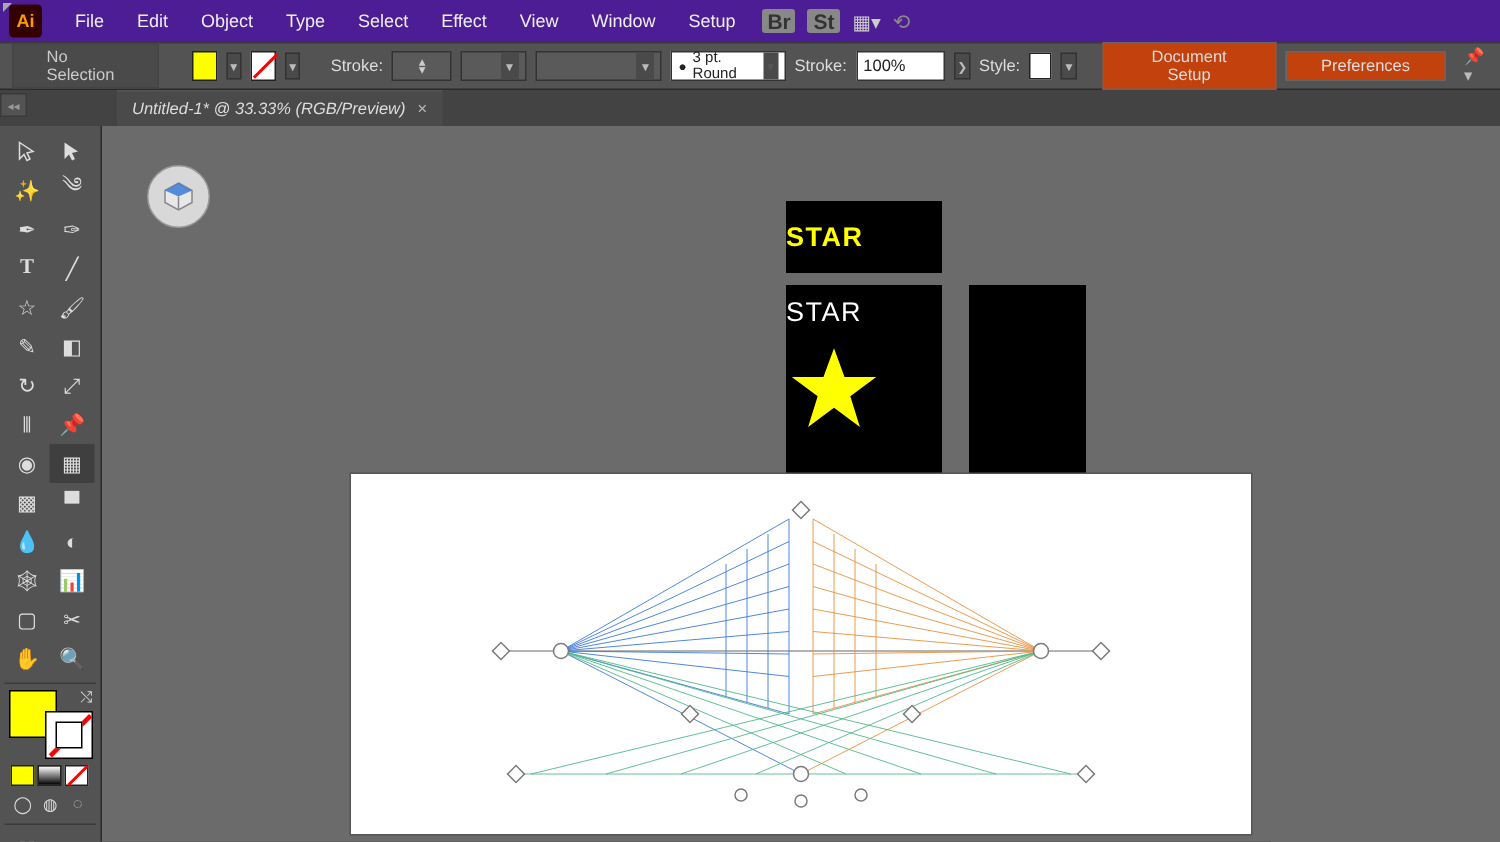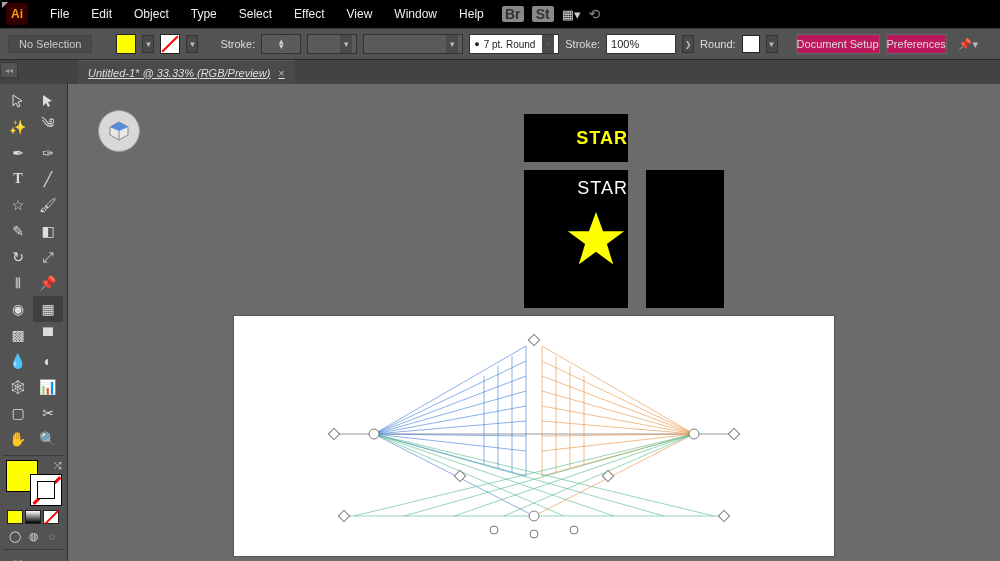--- a/index.html
+++ b/index.html
@@ -1,35 +1,35 @@
 <!DOCTYPE html>
 <html><head>
 <meta charset="utf-8">
 <style>
 * { margin: 0; padding: 0; box-sizing: border-box; font-family: "Segoe UI", Arial, sans-serif; }
 body { width: 1000px; height: 561px; background: #4a4a4a; overflow: hidden; position: relative; }
 
-.menubar { height: 28px; background: #000000; display: flex; align-items: center; padding: 0 6px; gap: 2px; }
+.menubar { height: 28px; background: #4c1d95; display: flex; align-items: center; padding: 0 6px; gap: 2px; }
 .ai-logo { width: 22px; height: 22px; background: #330000; color: #ff9a00; font-weight: bold; font-size: 12px; display: flex; align-items: center; justify-content: center; border-radius: 3px; margin-right: 10px; }
 .menu-item { color: #eee; font-size: 12px; padding: 4px 10px; cursor: pointer; }
 .menu-icons { display: flex; gap: 8px; margin-left: 6px; align-items: center; }
 .menu-icon-box { width: 22px; height: 16px; background: #888; color: #333; font-size: 14px; font-weight: bold; display: flex; align-items: center; justify-content: center; border-radius: 2px; }
 
 .control-bar { height: 32px; background: #535353; border-top: 1px solid #3a3a3a; border-bottom: 1px solid #2a2a2a; display: flex; align-items: center; padding: 0 8px; gap: 6px; font-size: 11px; color: #ccc; }
-.sel-label { padding: 2px 10px; border: 1px solid #444; background: #4a4a4a; }
+.sel-label { padding: 2px 22px; border: 1px solid #444; background: #4a4a4a; }
 .swatch { width: 20px; height: 20px; border: 1px solid #222; display: inline-block; position: relative; }
 .swatch.yellow { background: #ffff00; }
 .swatch.none::after { content: ""; position: absolute; left: -2px; top: 8px; width: 22px; height: 2px; background: #ff0000; transform: rotate(-45deg); }
 .dd-arrow { width: 12px; height: 18px; border: 1px solid #333; background: #4a4a4a; color: #bbb; display: flex; align-items: center; justify-content: center; font-size: 8px; }
 .ctl-label { color: #ddd; }
 .ctl-field { height: 20px; background: #5a5a5a; border: 1px solid #333; padding: 0 4px; display: flex; align-items: center; gap: 4px; min-width: 40px; }
-.btn { background: #be185d; border: 1px solid #666; color: #ddd; padding: 3px 0; font-size: 11px; cursor: pointer; }
+.btn { background: #c2410c; border: 1px solid #666; color: #ddd; padding: 3px 23px; font-size: 11px; cursor: pointer; }
 
 .tab-strip { height: 24px; background: #434343; display: flex; align-items: stretch; padding-left: 78px; }
-.tab { background: #4a4a4a; color: #ddd; font-size: 11px; display: flex; align-items: center; padding: 0 10px; gap: 8px; border-top: 1px solid #555; font-style: italic; text-decoration: underline; }
+.tab { background: #4a4a4a; color: #ddd; font-size: 11px; display: flex; align-items: center; padding: 0 10px; gap: 8px; border-top: 1px solid #555; font-style: italic; }
 .tab .close { font-style: normal; color: #bbb; cursor: pointer; }
 
 .toolbox { position: absolute; left: 0; top: 84px; width: 68px; background: #535353; border-right: 1px solid #2a2a2a; padding: 4px 3px; }
 .panel-grip { position: absolute; left: 0; top: 62px; width: 18px; height: 16px; background: #535353; border: 1px solid #3a3a3a; color: #999; font-size: 8px; display: flex; align-items: center; justify-content: center; }
 .tool-row { display: flex; }
 .tool { width: 30px; height: 26px; display: flex; align-items: center; justify-content: center; color: #ddd; cursor: pointer; position: relative; font-size: 14px; }
 .tool.dark { background: #3f3f3f; }
 .tool svg { width: 16px; height: 16px; }
 .divider { height: 1px; background: #3a3a3a; margin: 3px 0; }
 
@@ -40,21 +40,21 @@
 .fs-stroke::before { content: ""; position: absolute; left: -3px; top: 14px; width: 38px; height: 3px; background: #ff0000; transform: rotate(-45deg); }
 .fs-swap { position: absolute; right: 0; top: 0; color: #ddd; font-size: 10px; cursor: pointer; }
 .mini-row { display: flex; gap: 2px; padding: 2px 4px; }
 .mini-sw { width: 16px; height: 14px; border: 1px solid #222; }
 
 .canvas-area { position: absolute; left: 68px; top: 84px; right: 0; bottom: 0; background: #6b6b6b; overflow: hidden; }
 
 .widget-circle { position: absolute; left: 30px; top: 26px; width: 42px; height: 42px; border-radius: 50%; background: #d8d8d8; border: 1px solid #999; display: flex; align-items: center; justify-content: center; }
 .widget-circle svg { width: 24px; height: 24px; }
 
-.black-box { position: absolute; background: #000; display: flex; flex-direction: column; align-items: flex-end; color: #fff; }
+.black-box { position: absolute; background: #000; display: flex; flex-direction: column; align-items: flex-start; color: #fff; margin-top: 20px; }
 .bb1 { left: 456px; top: 30px; width: 104px; height: 48px; justify-content: center; }
 .bb1 span { color: #ffff00; font-weight: bold; font-size: 18px; letter-spacing: 1px; }
 .bb2 { left: 456px; top: 86px; width: 104px; height: 138px; padding-top: 8px; }
 .bb2 .t { color: #fff; font-size: 18px; font-weight: 500; letter-spacing: 1px; }
 .bb3 { left: 578px; top: 86px; width: 78px; height: 138px; }
 .star-shape { width: 64px; height: 64px; margin-top: 8px; }
 .star-shape polygon { fill: #ffff00; }
 
 .artboard { position: absolute; left: 166px; top: 232px; width: 600px; height: 240px; background: #fff; box-shadow: 0 0 0 1px #555; }
 .artboard svg { position: absolute; left: 0; top: 0; width: 100%; height: 100%; }
@@ -75,21 +75,21 @@
   <div class="screen-tri"></div>
   <div class="ai-logo">Ai</div>
   <div class="menu-item">File</div>
   <div class="menu-item">Edit</div>
   <div class="menu-item">Object</div>
   <div class="menu-item">Type</div>
   <div class="menu-item">Select</div>
   <div class="menu-item">Effect</div>
   <div class="menu-item">View</div>
   <div class="menu-item">Window</div>
-  <div class="menu-item">Help</div>
+  <div class="menu-item">Setup</div>
   <div class="menu-icons">
     <div class="menu-icon-box">Br</div>
     <div class="menu-icon-box">St</div>
     <div style="color:#ccc;font-size:13px">▦▾</div>
     <div style="color:#888;font-size:14px">⟲</div>
   </div>
 </div>
 
 <div class="control-bar">
   <div class="sel-label">No Selection</div>
@@ -104,27 +104,27 @@
     <span style="font-size:9px;line-height:5px">▴<br>▾</span>
   </div>
   <div class="ctl-field" style="width:50px">
       <span class="dd-arrow" style="border:none;margin-left:auto">▼</span>
     </div>
   <div class="ctl-field" style="width:100px">
       <span class="dd-arrow" style="border:none;margin-left:auto">▼</span>
     </div>
   <div class="ctl-field" style="width:90px;background:#fff;color:#222">
     <span style="font-size:9px">●</span>
-    <span style="font-size:10px">7 pt. Round</span>
+    <span style="font-size:10px">3 pt. Round</span>
     <span class="dd-arrow" style="border:none;margin-left:auto;color:#555">▼</span>
   </div>
   <span class="ctl-label">Stroke:</span>
   <div class="ctl-field" style="width:70px;background:#fff;color:#222">100%</div>
   <span class="dd-arrow">❯</span>
-  <span class="ctl-label">Round:</span>
+  <span class="ctl-label">Style:</span>
   <span class="swatch" style="background:#fff;width:18px;height:18px"></span>
   <span class="dd-arrow">▼</span>
   <div style="width:6px"></div>
   <button class="btn">Document Setup</button>
   <button class="btn">Preferences</button>
   <div style="color:#bbb;margin-left:6px">📌▾</div>
 </div>
 
 <div class="panel-grip">◂◂</div>
 

